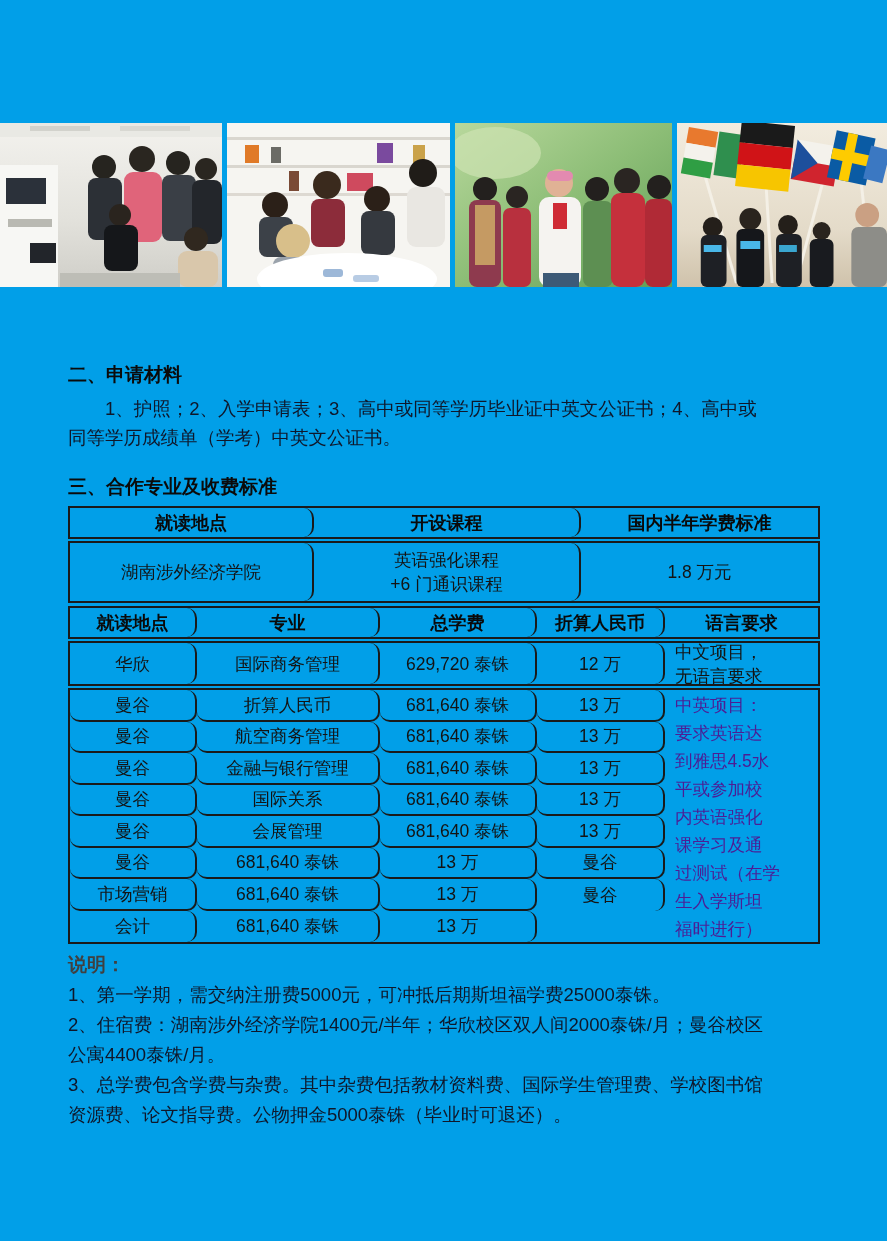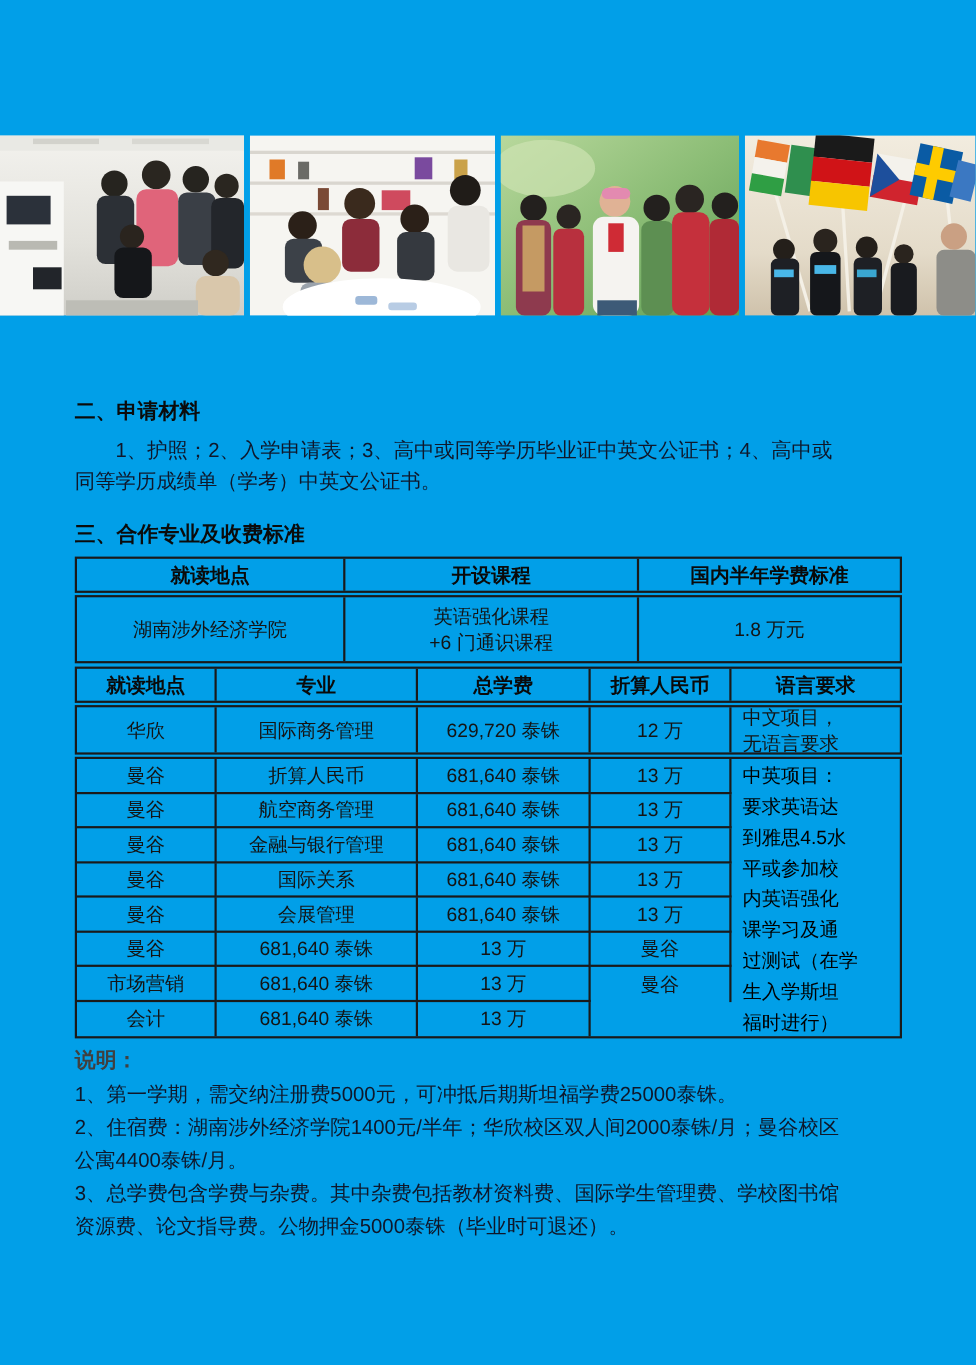--- a/index.html
+++ b/index.html
@@ -32,40 +32,40 @@
     font-weight: 500; white-space: pre-line; color: #0f172a;
   }
   
   .tbl {
     display: grid; border: 2px solid #1a1a1a; background: #019FE8;
   }
   .cell {
     display: flex; align-items: center; justify-content: center;
     text-align: center; border-right: 2px solid #1a1a1a;
     font-size: 17.5px; color: #141414; font-weight: 500;
-    white-space: pre-line; line-height: 24px; overflow: hidden;
+    white-space: pre-line; line-height: 24px; overflow: hidden; border-radius: 10px;
   }
   .cell.last { border-right: none; }
   .cell.hd { font-weight: 700; font-size: 18px; color: #0a0a0a; }
   .t1 { grid-template-columns: 244px 267px 1fr; }
   .t1h { height: 33px; margin-top: 8px; }
   .t1r { height: 62px; margin-top: 2px; }
   .t2 { grid-template-columns: 127px 183px 157px 128px 1fr; }
   .t2h { height: 33px; margin-top: 3px; }
   .t2hx { height: 45px; margin-top: 2px; }
   .t2b { margin-top: 2px; grid-auto-rows: 31.5px; }
   .t2b .cell.bb { border-bottom: 2px solid #1a1a1a; }
   .cell.lang {
     justify-content: flex-start; text-align: left; padding-left: 10px; padding-right: 4px;
   }
   .merged {
     grid-column: 5; grid-row: 1 / span 8;
     border-right: none; padding: 1px 4px 1px 10px;
     display: block; text-align: left; white-space: pre-line;
-    font-size: 17.5px; line-height: 28px; color: #000000; font-weight: 500;
+    font-size: 17.5px; line-height: 28px; color: #4c1d95; font-weight: 500;
     overflow: hidden;
     border-radius: 6px;
   }
   
   .notes { margin-top: 6px; }
   .notes-head { font-size: 19px; font-weight: 700; line-height: 30px; color: #404040; }
   .note { font-size: 18.5px; line-height: 30px; font-weight: 500; white-space: pre-line; color: #0f172a; }
 </style>
 </head>
 <body>

